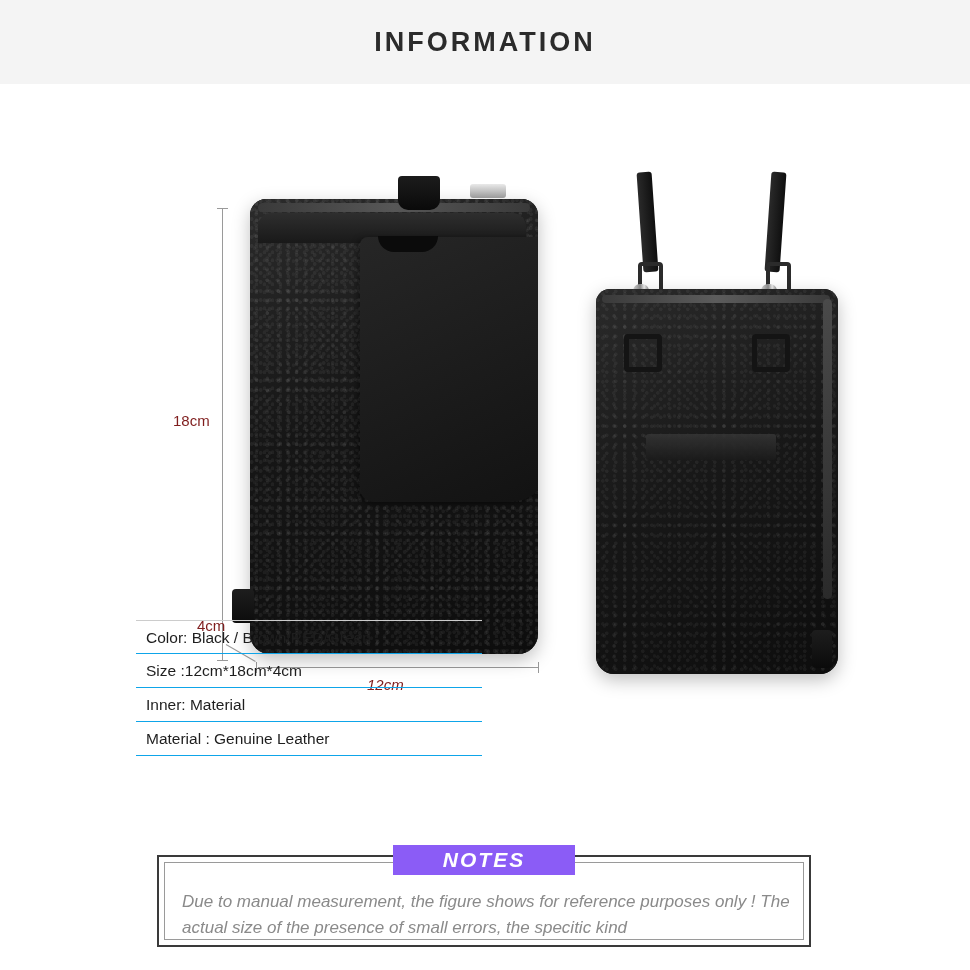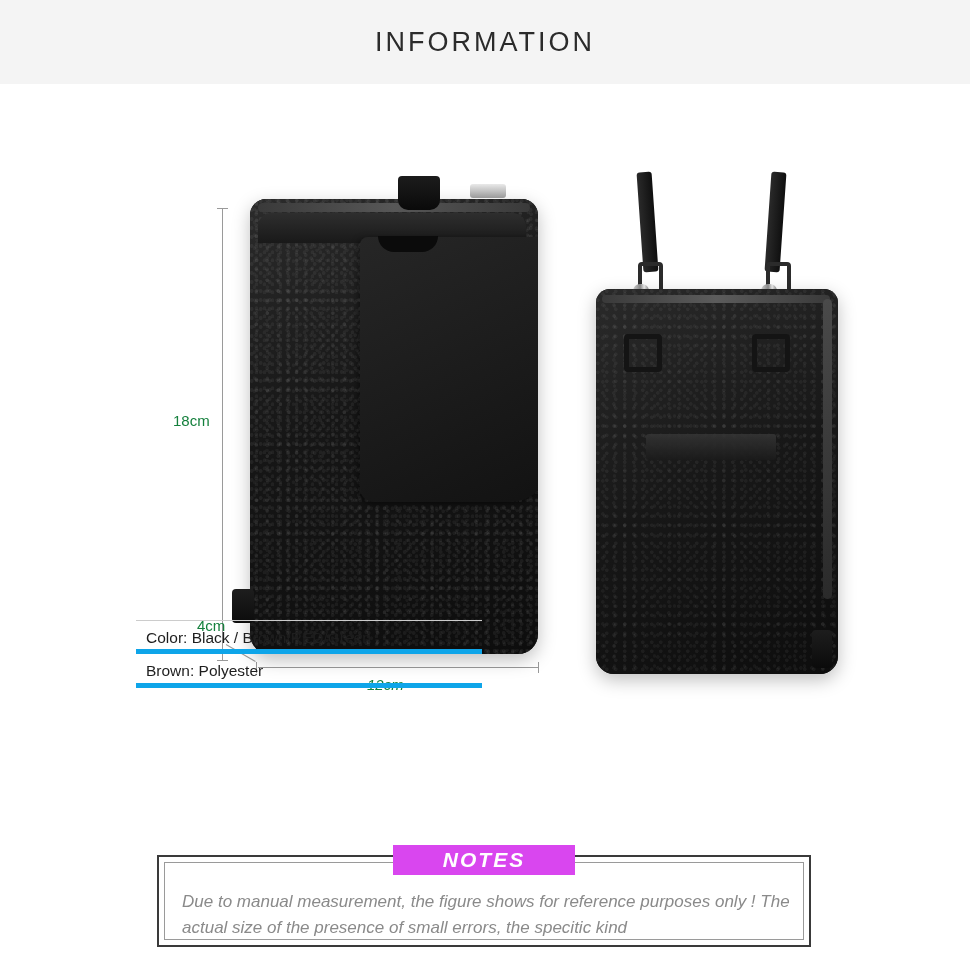--- a/index.html
+++ b/index.html
@@ -30,21 +30,21 @@
     height: 84px;
     background: #f4f4f4;
     display: flex;
     align-items: center;
     justify-content: center;
   }
   .header-title {
     font-size: 27px;
     letter-spacing: 3px;
     color: #2b2b2b;
-    font-weight: normal;
+    font-weight: bold;
   }
 
   
   .product-area {
     position: absolute;
     left: 0;
     top: 84px;
     width: 970px;
     height: 530px;
   }
@@ -78,21 +78,21 @@
     top: 560px;
     width: 34px;
     height: 1px;
     background: #9a9a9a;
     transform: rotate(30deg);
     transform-origin: left center;
   }
   .dim-label {
     position: absolute;
     font-size: 15px;
-    color: #15803d;
+    color: #7f1d1d;
   }
   .label-18 { left: 173px; top: 328px; }
   .label-4  { left: 197px; top: 533px; }
   .label-12 { left: 367px; top: 592px; font-style: italic; }
 
   
   .bag-front {
     position: absolute;
     left: 250px;
     top: 115px;
@@ -280,21 +280,21 @@
   
   .specs {
     position: absolute;
     left: 136px;
     top: 620px;
     width: 346px;
   }
   .spec-row {
     height: 34px;
     line-height: 34px;
-    border-bottom: 5px solid #0ea5e9;
+    border-bottom: 1px solid #0ea5e9;
     font-size: 15.5px;
     color: #1e1e1e;
     padding-left: 10px;
     box-sizing: border-box;
   }
   .spec-row:first-child { border-top: 1px solid #cccccc; }
 
   
   .notes-box {
     position: absolute;
@@ -312,21 +312,21 @@
     right: 5px;
     bottom: 5px;
     border: 1px solid #9a9a9a;
   }
   .notes-title {
     position: absolute;
     left: 393px;
     top: 845px;
     width: 182px;
     height: 30px;
-    background: #d946ef;
+    background: #8b5cf6;
     color: #ffffff;
     font-size: 21px;
     letter-spacing: 2px;
     display: flex;
     align-items: center;
     justify-content: center;
     font-style: italic;
     font-weight: bold;
   }
   .notes-text {
@@ -386,21 +386,23 @@
       <div class="emboss"></div>
       <div class="side-zip"></div>
       <div class="bottom-tab"></div>
     </div>
     <div class="d-ring ring-l"></div>
     <div class="d-ring ring-r"></div>
   </div>
 
   <div class="specs">
     <div class="spec-row">Color: Black / Brown/RED/Green</div>
-    <div class="spec-row">Brown: Polyester</div>
+    <div class="spec-row">Size :12cm*18cm*4cm</div>
+    <div class="spec-row">Inner: Material</div>
+    <div class="spec-row">Material : Genuine Leather</div>
   </div>
 
   <div class="notes-box">
     <div class="notes-inner"></div>
   </div>
   <div class="notes-title">NOTES</div>
   <div class="notes-text">Due to manual measurement, the figure shows for reference purposes only ! The actual size of the presence of small errors, the specitic kind</div>
 
 </div>
 

